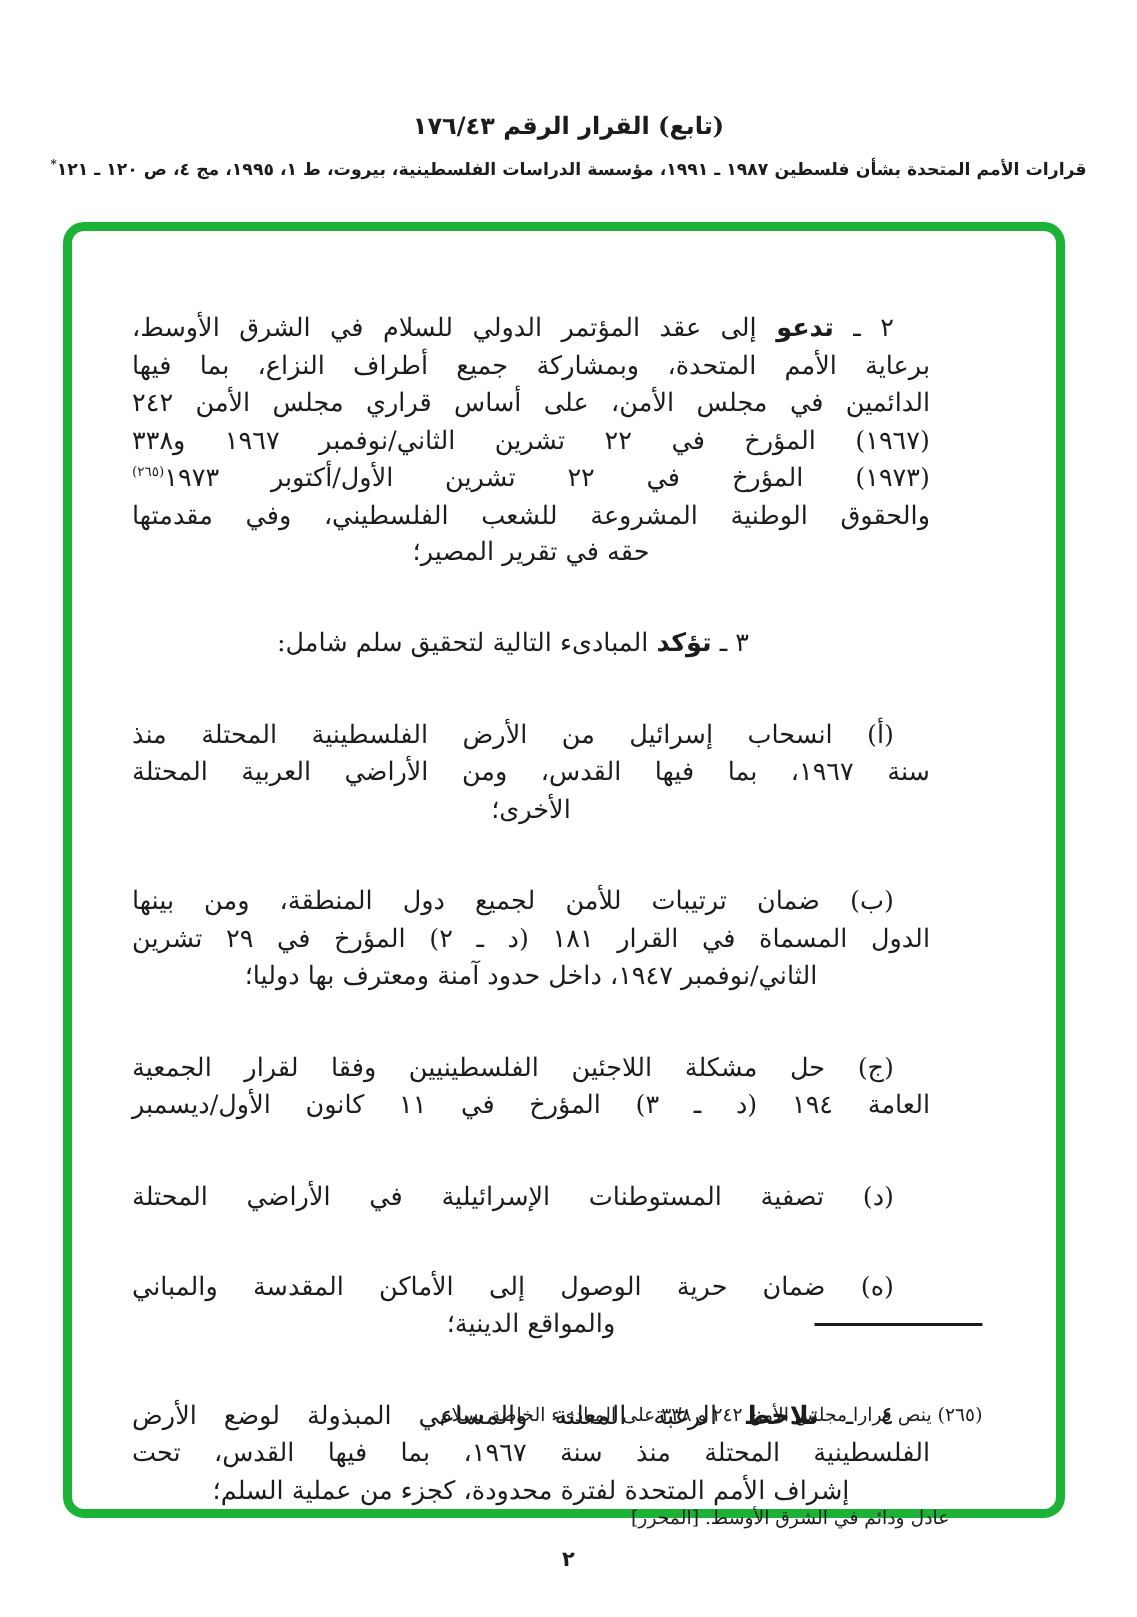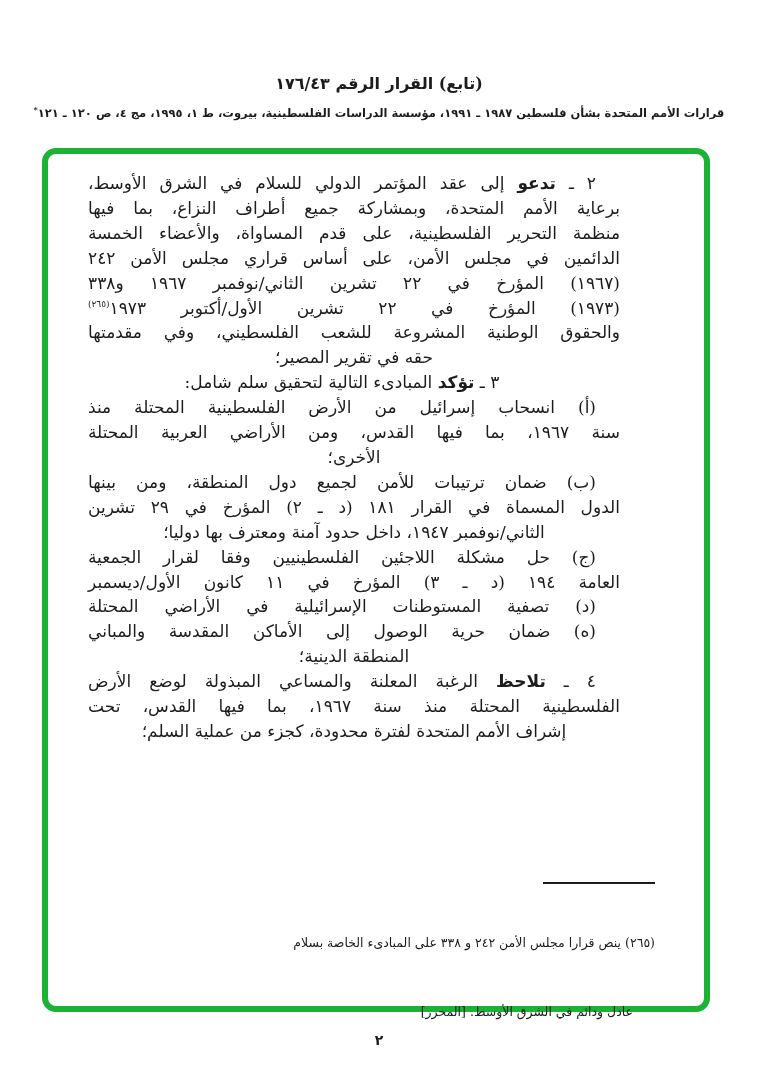--- a/index.html
+++ b/index.html
@@ -15,21 +15,21 @@
     position:absolute;left:42px;top:148px;width:668px;height:864px;
     border:6px solid #1bb235;border-radius:14px;box-sizing:border-box;
     background:transparent;pointer-events:none;
   }
   .body-text{
     position:absolute;top:171px;right:138px;width:532px;
     direction:rtl;font-size:17px;line-height:24.9px;
   }
   .line{text-align:center;white-space:nowrap;}
   .line.fill{text-align:justify;text-align-last:justify;white-space:normal;}
-  .line.indent{padding-right:24px;}
+  .line.indent{padding-right:24px;margin-top:36px;}
   .line b{font-weight:bold;}
   .fn-ref{font-size:9px;vertical-align:super;line-height:0;}
   .footnote{
     position:absolute;top:882px;right:103px;width:512px;
     direction:rtl;font-size:12.5px;line-height:21px;
   }
   .fn-rule{width:112px;height:2px;background:#1c1c1c;margin-bottom:6px;}
   .fn-line{text-align:right;margin-top:48px;}
   .fn-line.indent{padding-right:22px;}
   .page-number{
@@ -43,38 +43,37 @@
 <div class="hdr doc-title">(تابع) القرار الرقم ١٧٦/٤٣</div>
 
 <div class="hdr doc-source"><span>قرارات الأمم المتحدة بشأن فلسطين ١٩٨٧ ـ ١٩٩١، مؤسسة الدراسات الفلسطينية، بيروت، ط ١، ١٩٩٥، مج ٤، ص ١٢٠ ـ ١٢١</span><sup>*</sup></div>
 
 <div class="highlight-box" style="border-color: rgb(27, 178, 53);"></div>
 
 <main class="body-text">
 
 <div class="line indent fill"><span class="pre">٢ ـ </span><b class="kw">تدعو</b><span> إلى عقد المؤتمر الدولي للسلام في الشرق الأوسط،</span></div>
     <div class="line fill"><span>برعاية الأمم المتحدة، وبمشاركة جميع أطراف النزاع، بما فيها</span></div>
-    <div class="line fill"><span>منظمة التحرير الفلسطينية، على قدم المساواة، والأعضاء الخمسة</span></div>
     <div class="line fill"><span>الدائمين في مجلس الأمن، على أساس قراري مجلس الأمن ٢٤٢</span></div>
     <div class="line fill"><span>(١٩٦٧) المؤرخ في ٢٢ تشرين الثاني/نوفمبر ١٩٦٧ و٣٣٨</span></div>
     <div class="line fill"><span>(١٩٧٣) المؤرخ في ٢٢ تشرين الأول/أكتوبر ١٩٧٣</span><sup class="fn-ref">(٢٦٥)</sup></div>
     <div class="line fill"><span>والحقوق الوطنية المشروعة للشعب الفلسطيني، وفي مقدمتها</span></div>
     <div class="line"><span>حقه في تقرير المصير؛</span></div>
     <div class="line indent"><span class="pre">٣ ـ </span><b class="kw">تؤكد</b><span> المبادىء التالية لتحقيق سلم شامل:</span></div>
     <div class="line indent fill"><span>(أ) انسحاب إسرائيل من الأرض الفلسطينية المحتلة منذ</span></div>
     <div class="line fill"><span>سنة ١٩٦٧، بما فيها القدس، ومن الأراضي العربية المحتلة</span></div>
     <div class="line"><span>الأخرى؛</span></div>
     <div class="line indent fill"><span>(ب) ضمان ترتيبات للأمن لجميع دول المنطقة، ومن بينها</span></div>
     <div class="line fill"><span>الدول المسماة في القرار ١٨١ (د ـ ٢) المؤرخ في ٢٩ تشرين</span></div>
     <div class="line"><span>الثاني/نوفمبر ١٩٤٧، داخل حدود آمنة ومعترف بها دوليا؛</span></div>
     <div class="line indent fill"><span>(ج) حل مشكلة اللاجئين الفلسطينيين وفقا لقرار الجمعية</span></div>
     <div class="line fill"><span>العامة ١٩٤ (د ـ ٣) المؤرخ في ١١ كانون الأول/ديسمبر</span></div>
     <div class="line indent fill"><span>(د) تصفية المستوطنات الإسرائيلية في الأراضي المحتلة</span></div>
     <div class="line indent fill"><span>(ه) ضمان حرية الوصول إلى الأماكن المقدسة والمباني</span></div>
-    <div class="line"><span>المنطقة الدينية؛</span></div>
+    <div class="line"><span>والمواقع الدينية؛</span></div>
     <div class="line indent fill"><span class="pre">٤ ـ </span><b class="kw">تلاحظ</b><span> الرغبة المعلنة والمساعي المبذولة لوضع الأرض</span></div>
     <div class="line fill"><span>الفلسطينية المحتلة منذ سنة ١٩٦٧، بما فيها القدس، تحت</span></div>
     <div class="line"><span>إشراف الأمم المتحدة لفترة محدودة، كجزء من عملية السلم؛</span></div>
   </main>
 
 <div class="footnote">
   <div class="fn-rule"></div>
   <div>
 
   <div class="fn-line"><span>(٢٦٥) ينص قرارا مجلس الأمن ٢٤٢ و ٣٣٨ على المبادىء الخاصة بسلام</span></div>

